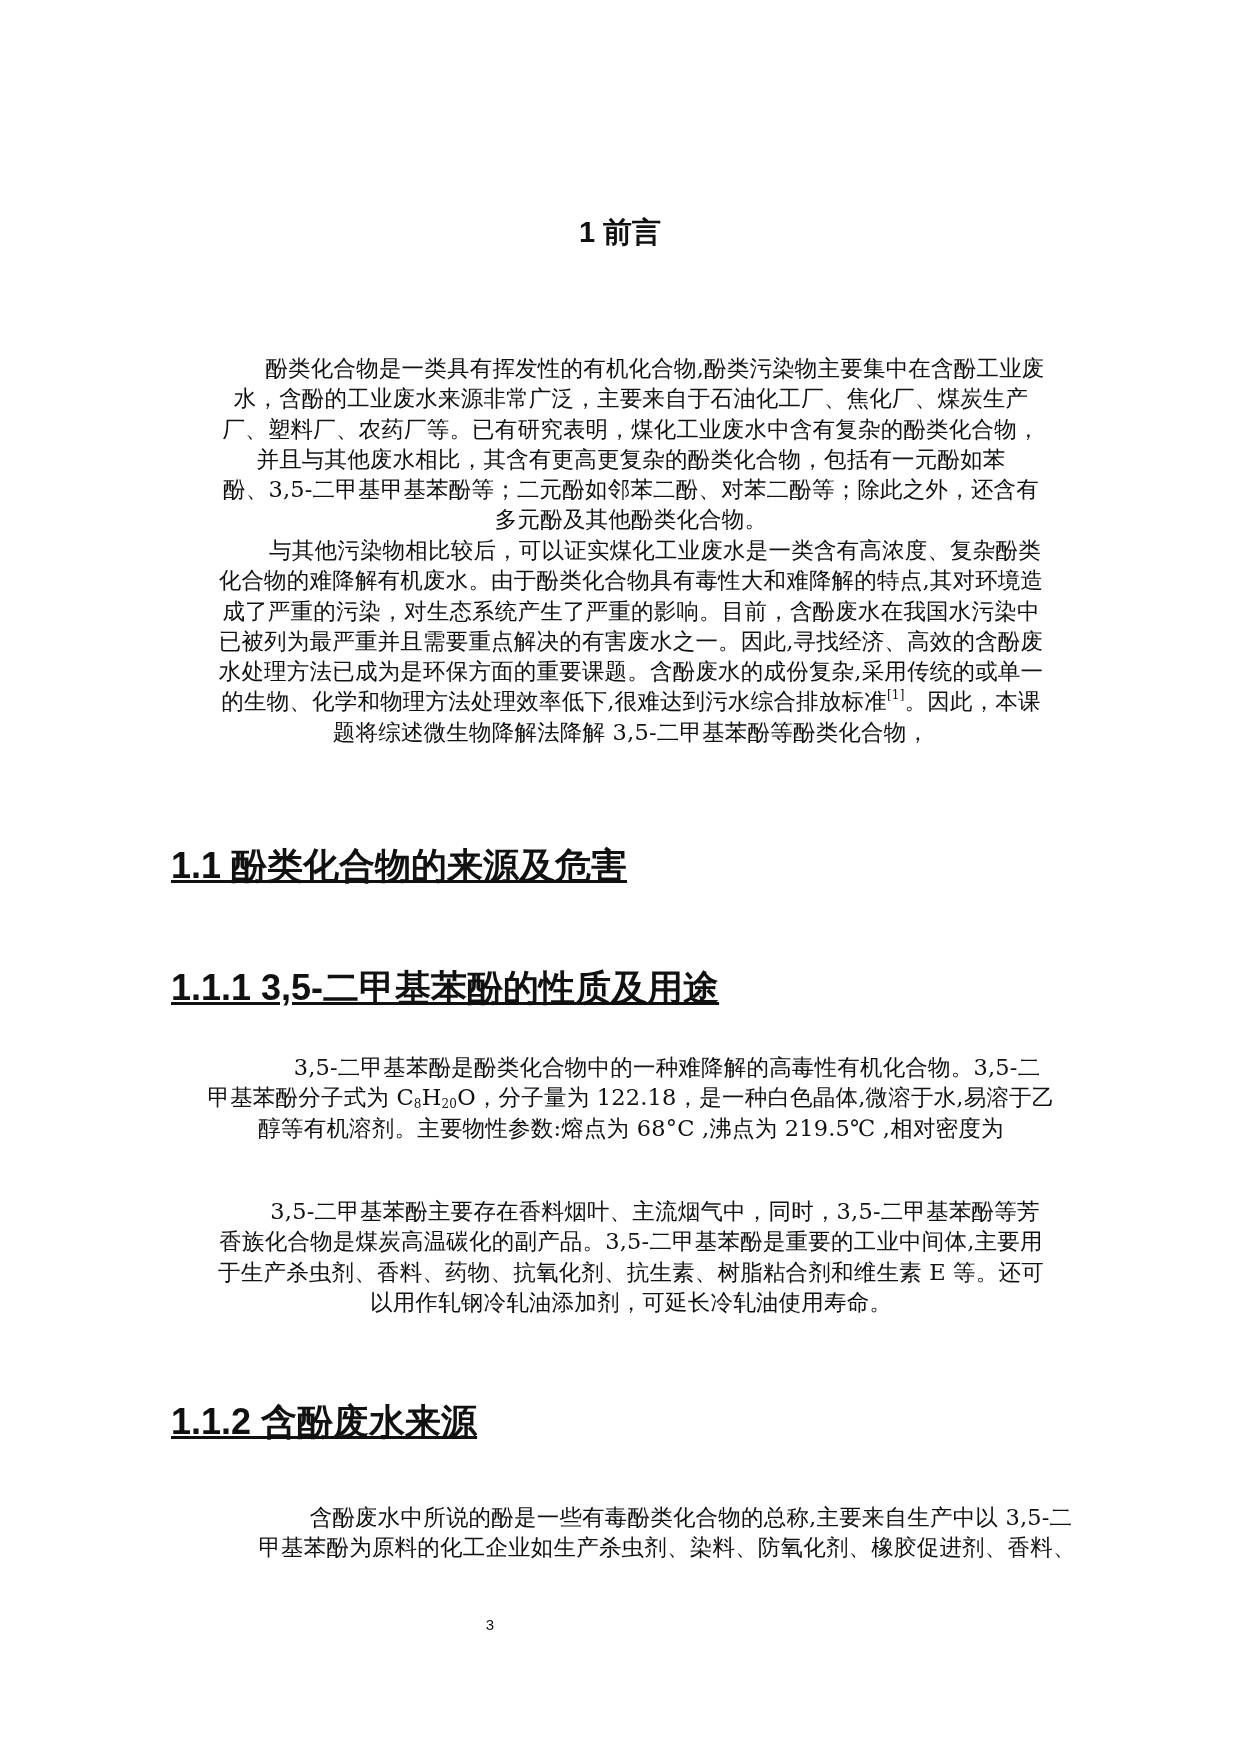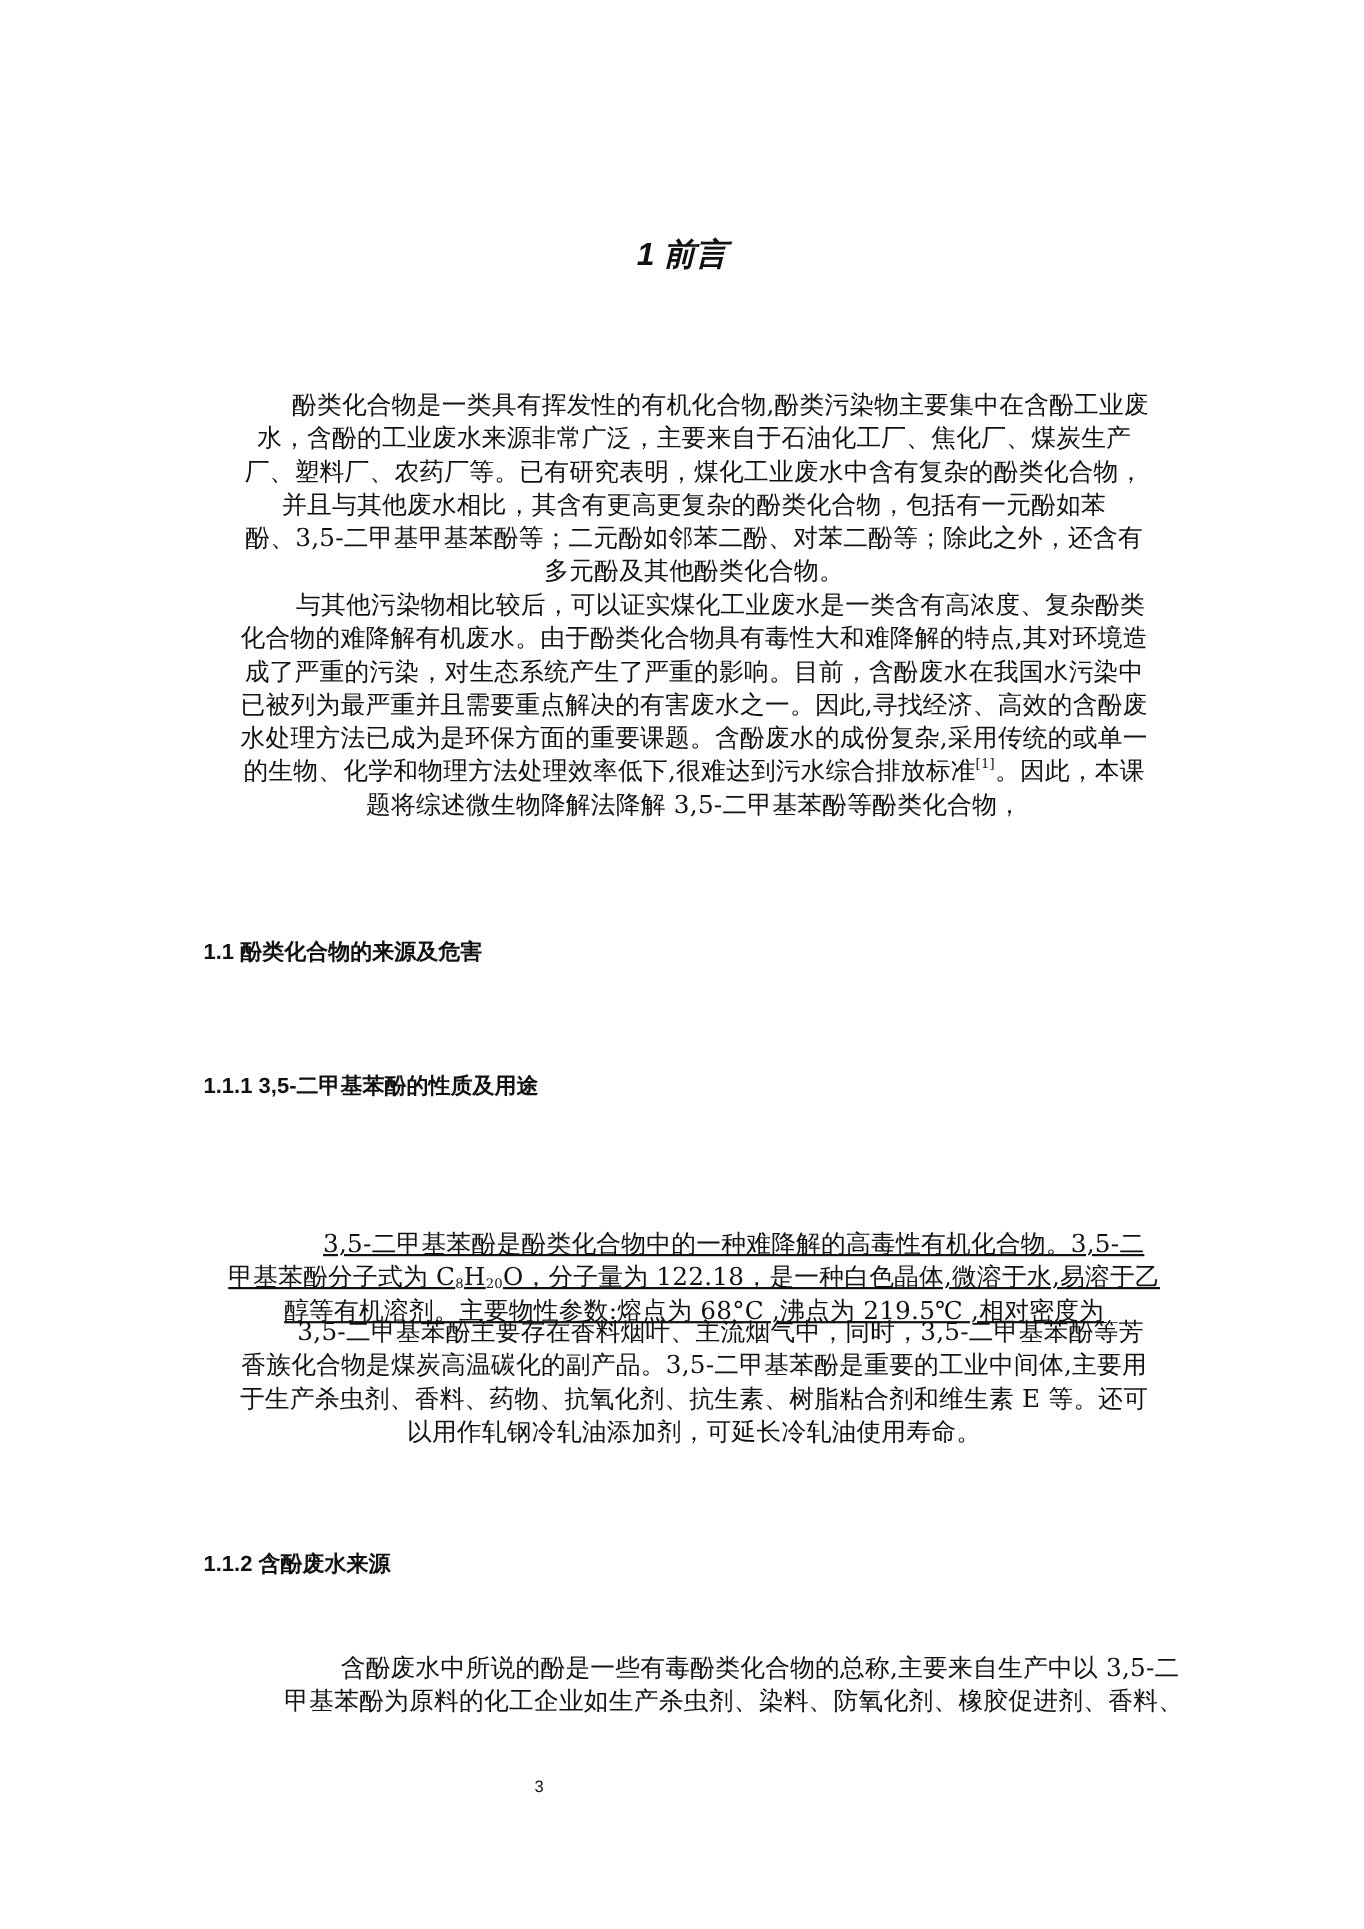--- a/index.html
+++ b/index.html
@@ -1,26 +1,26 @@
 <!DOCTYPE html>
 <html><head>
   <meta charset="utf-8">
   <style>
     html, body { margin: 0; padding: 0; background: #ffffff; }
     body { width: 1240px; height: 1754px; position: relative; overflow: hidden; color: #111111; }
     .page { position: absolute; left: 0; top: 0; width: 1240px; height: 1754px; background: #fff; }
     .h1 {
       position: absolute; left: 0; width: 1240px; top: 212px; text-align: center;
       font-family: "Liberation Sans", "DejaVu Sans", sans-serif; font-weight: bold; font-size: 29px;
-      line-height: 40px; margin: 0; font-style: italic;
+      line-height: 40px; margin: 0;
     }
     .h2, .h3 {
-      position: absolute; left: 185px; margin: 0;
-      font-family: "Liberation Sans", "DejaVu Sans", sans-serif; font-weight: bold; font-size: 20px;
-      line-height: 36px; white-space: nowrap;
+      position: absolute; left: 171px; margin: 0;
+      font-family: "Liberation Sans", "DejaVu Sans", sans-serif; font-weight: bold; font-size: 36px;
+      line-height: 36px; white-space: nowrap; text-decoration: underline;
     }
     .h2 { top: 848px; }
     .h3a { top: 970px; }
     .h3b { top: 1404px; }
     .para {
       position: absolute; left: 177px; width: 908px; margin: 0;
       font-family: "DejaVu Serif", "Liberation Serif", serif; font-size: 22.5px;
       line-height: 30.3px; letter-spacing: 0.2px; text-align: center;
     }
     .line { display: block; white-space: nowrap; }
@@ -56,21 +56,21 @@
     <span class="line">已被列为最严重并且需要重点解决的有害废水之一。因此,寻找经济、高效的含酚废</span>
     <span class="line">水处理方法已成为是环保方面的重要课题。含酚废水的成份复杂,采用传统的或单一</span>
     <span class="line"><span>的生物、化学和物理方法处理效率低下,很难达到污水综合排放标准</span><sup class="ref">[1]</sup><span>。因此，本课</span></span>
     <span class="line">题将综述微生物降解法降解 3,5-二甲基苯酚等酚类化合物，</span>
   </div>
 
   <h2 class="h2">1.1 酚类化合物的来源及危害</h2>
 
   <h3 class="h3 h3a">1.1.1 3,5-二甲基苯酚的性质及用途</h3>
 
-  <div class="para" style="top:1116px;text-decoration:underline;">
+  <div class="para" style="top:1052px;">
     <span class="line indent2">3,5-二甲基苯酚是酚类化合物中的一种难降解的高毒性有机化合物。3,5-二</span>
     <span class="line"><span>甲基苯酚分子式为 C</span><sub class="s">8</sub><span>H</span><sub class="s">20</sub><span>O，分子量为 122.18，是一种白色晶体,微溶于水,易溶于乙</span></span>
     <span class="line">醇等有机溶剂。主要物性参数:熔点为 68°C ,沸点为 219.5℃ ,相对密度为</span>
   </div>
 
   <div class="para" style="top:1196px;">
     <span class="line indent">3,5-二甲基苯酚主要存在香料烟叶、主流烟气中，同时，3,5-二甲基苯酚等芳</span>
     <span class="line">香族化合物是煤炭高温碳化的副产品。3,5-二甲基苯酚是重要的工业中间体,主要用</span>
     <span class="line">于生产杀虫剂、香料、药物、抗氧化剂、抗生素、树脂粘合剂和维生素 E 等。还可</span>
     <span class="line">以用作轧钢冷轧油添加剂，可延长冷轧油使用寿命。</span>

